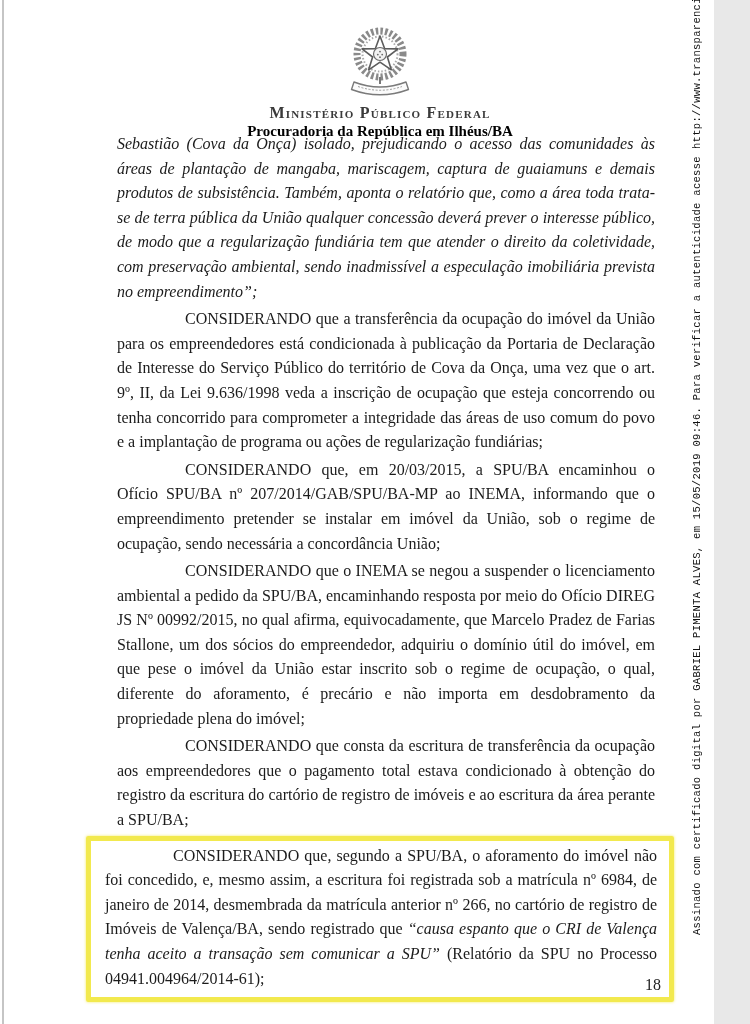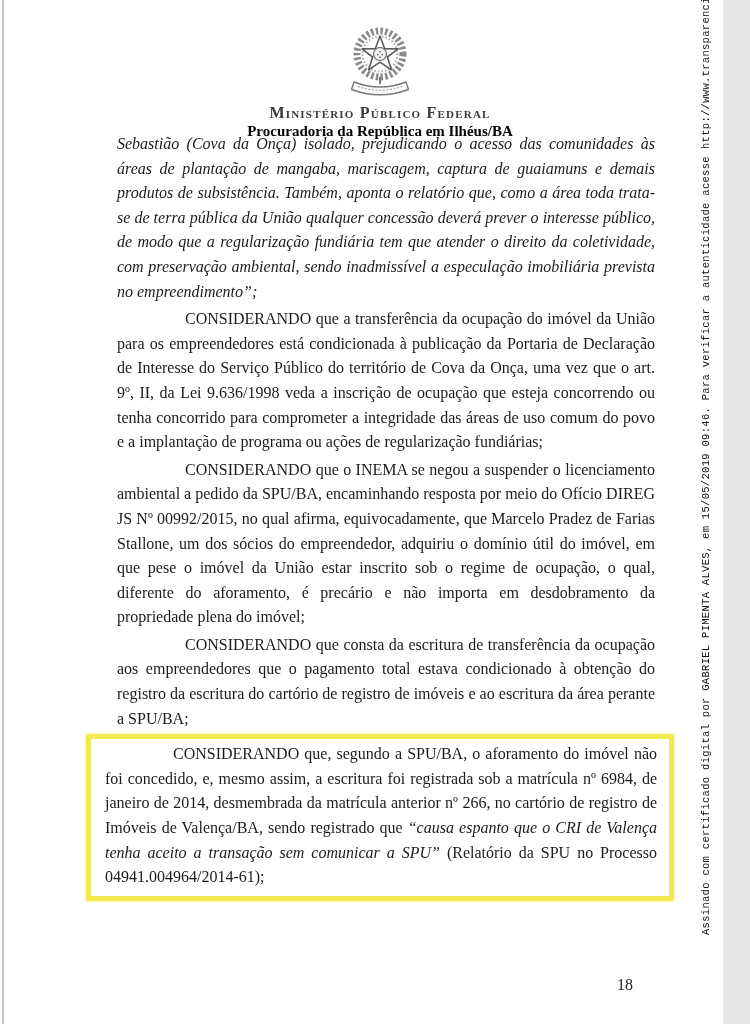--- a/index.html
+++ b/index.html
@@ -3,21 +3,20 @@
 <meta charset="utf-8">
 <style>
   html,body{margin:0;padding:0;background:#e8e8e8;}
   .page{
     position:relative;
     width:714px;height:1024px;
     background:#ffffff;
     overflow:hidden;
     font-family:"Liberation Serif","DejaVu Serif",serif;
     color:#1b1b1b;
-    padding-left:9px;
   }
   .scan-edge{
     position:absolute;left:2px;top:0;bottom:0;width:2px;
     background:#b7b7b7;opacity:.8;
   }
   
   .header{
     position:absolute;top:24px;left:105px;width:550px;
     text-align:center;
   }
@@ -42,21 +41,21 @@
   .hl-box{
     margin:2px -19px 0 -19px;
     padding:3px 12px 6px 14px;
     border:5px solid #f2e94e;
     border-radius:2px;
     box-shadow:0 0 3px rgba(242,233,78,.9);
   }
   .hl-box p{margin:0;}
   
   .page-number{
-    position:absolute;top:976px;left:600px;width:50px;
+    position:absolute;top:976px;left:628px;width:50px;
     text-align:center;font-size:16px;color:#222;
   }
   
   .sig-strip{
     position:absolute;top:205px;right:8px;height:730px;
     writing-mode:vertical-lr;
     transform:rotate(180deg);
     font-family:"Liberation Mono","DejaVu Sans Mono",monospace;
     font-size:10.5px;line-height:17px;
     letter-spacing:.3px;
@@ -90,20 +89,21 @@
       <path d="M20 58 Q46 68 72 58 L74.5 65.5 Q46 76 17.5 65.5 Z" fill="#fbfbfb" stroke="#7a7a7a" stroke-width="1.4" stroke-linejoin="round"></path>
       <path d="M24 62.5 Q46 70 68 62.5" fill="none" stroke="#9a9a9a" stroke-width="1" stroke-dasharray="2 1.6"></path>
     </svg>
     <div class="org-name">Ministério Público Federal</div>
     <div class="office-name">Procuradoria da República em Ilhéus/BA</div>
   </div>
 
   <div class="doc-body">
     <p class="italic">Sebastião (Cova da Onça) isolado, prejudicando o acesso das comunidades às áreas de plantação de mangaba, mariscagem, captura de guaiamuns e demais produtos de subsistência. Também, aponta o relatório que, como a área toda trata-se de terra pública da União qualquer concessão deverá prever o interesse público, de modo que a regularização fundiária tem que atender o direito da coletividade, com preservação ambiental, sendo inadmissível a especulação imobiliária prevista no empreendimento”;</p>
     <p class="indent">CONSIDERANDO que a transferência da ocupação do imóvel da União para os empreendedores está condicionada à publicação da Portaria de Declaração de Interesse do Serviço Público do território de Cova da Onça, uma vez que o art. 9º, II, da Lei 9.636/1998 veda a inscrição de ocupação que esteja concorrendo ou tenha concorrido para comprometer a integridade das áreas de uso comum do povo e a implantação de programa ou ações de regularização fundiárias;</p>
+    <p class="indent">CONSIDERANDO que, em 20/03/2015, a SPU/BA encaminhou o Ofício SPU/BA nº 207/2014/GAB/SPU/BA-MP ao INEMA, informando que o empreendimento pretender se instalar em imóvel da União, sob o regime de ocupação, sendo necessária a concordância União;</p>
     <p class="indent">CONSIDERANDO que o INEMA se negou a suspender o licenciamento ambiental a pedido da SPU/BA, encaminhando resposta por meio do Ofício DIREG JS Nº 00992/2015, no qual afirma, equivocadamente, que Marcelo Pradez de Farias Stallone, um dos sócios do empreendedor, adquiriu o domínio útil do imóvel, em que pese o imóvel da União estar inscrito sob o regime de ocupação, o qual, diferente do aforamento, é precário e não importa em desdobramento da propriedade plena do imóvel;</p>
     <p class="indent">CONSIDERANDO que consta da escritura de transferência da ocupação aos empreendedores que o pagamento total estava condicionado à obtenção do registro da escritura do cartório de registro de imóveis e ao escritura da área perante a SPU/BA;</p>
 
     <div class="hl-box">
       <p class="indent"><span>CONSIDERANDO que, segundo a SPU/BA, o aforamento do imóvel não foi concedido, e, mesmo assim, a escritura foi registrada sob a matrícula nº 6984, de janeiro de 2014, desmembrada da matrícula anterior nº 266, no cartório de registro de Imóveis de Valença/BA, sendo registrado que </span><span class="italic">“causa espanto que o CRI de Valença tenha aceito a transação sem comunicar a SPU”</span><span> (Relatório da SPU no Processo 04941.004964/2014-61);</span></p>
     </div>
   </div>
 
   <div class="page-number">18</div>
 

